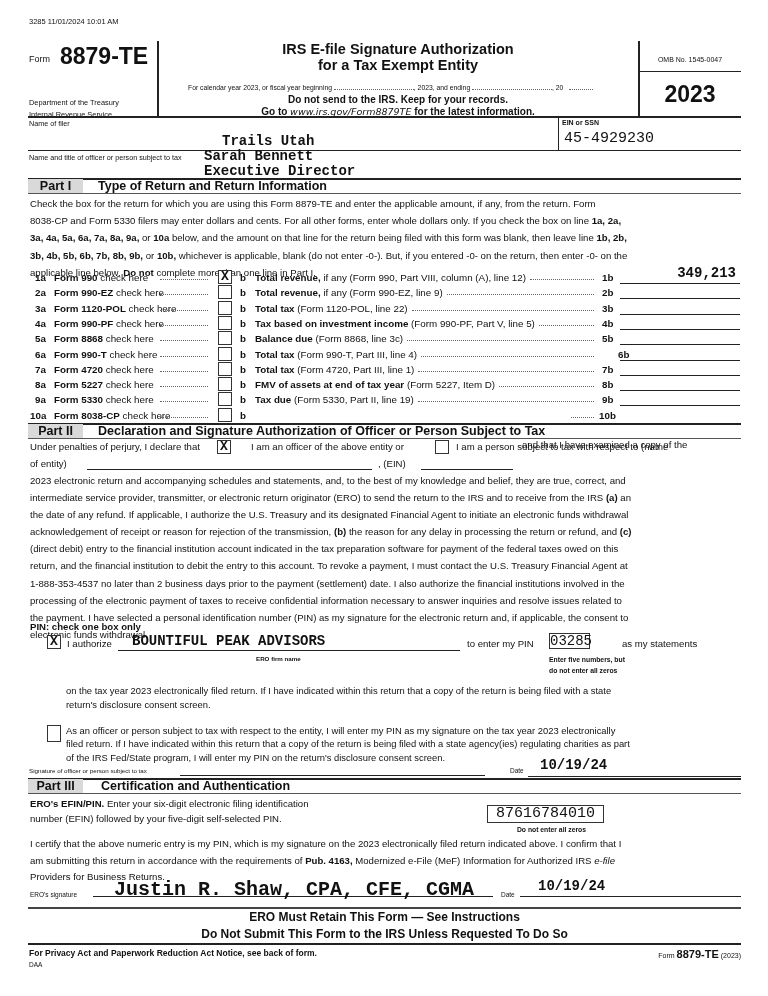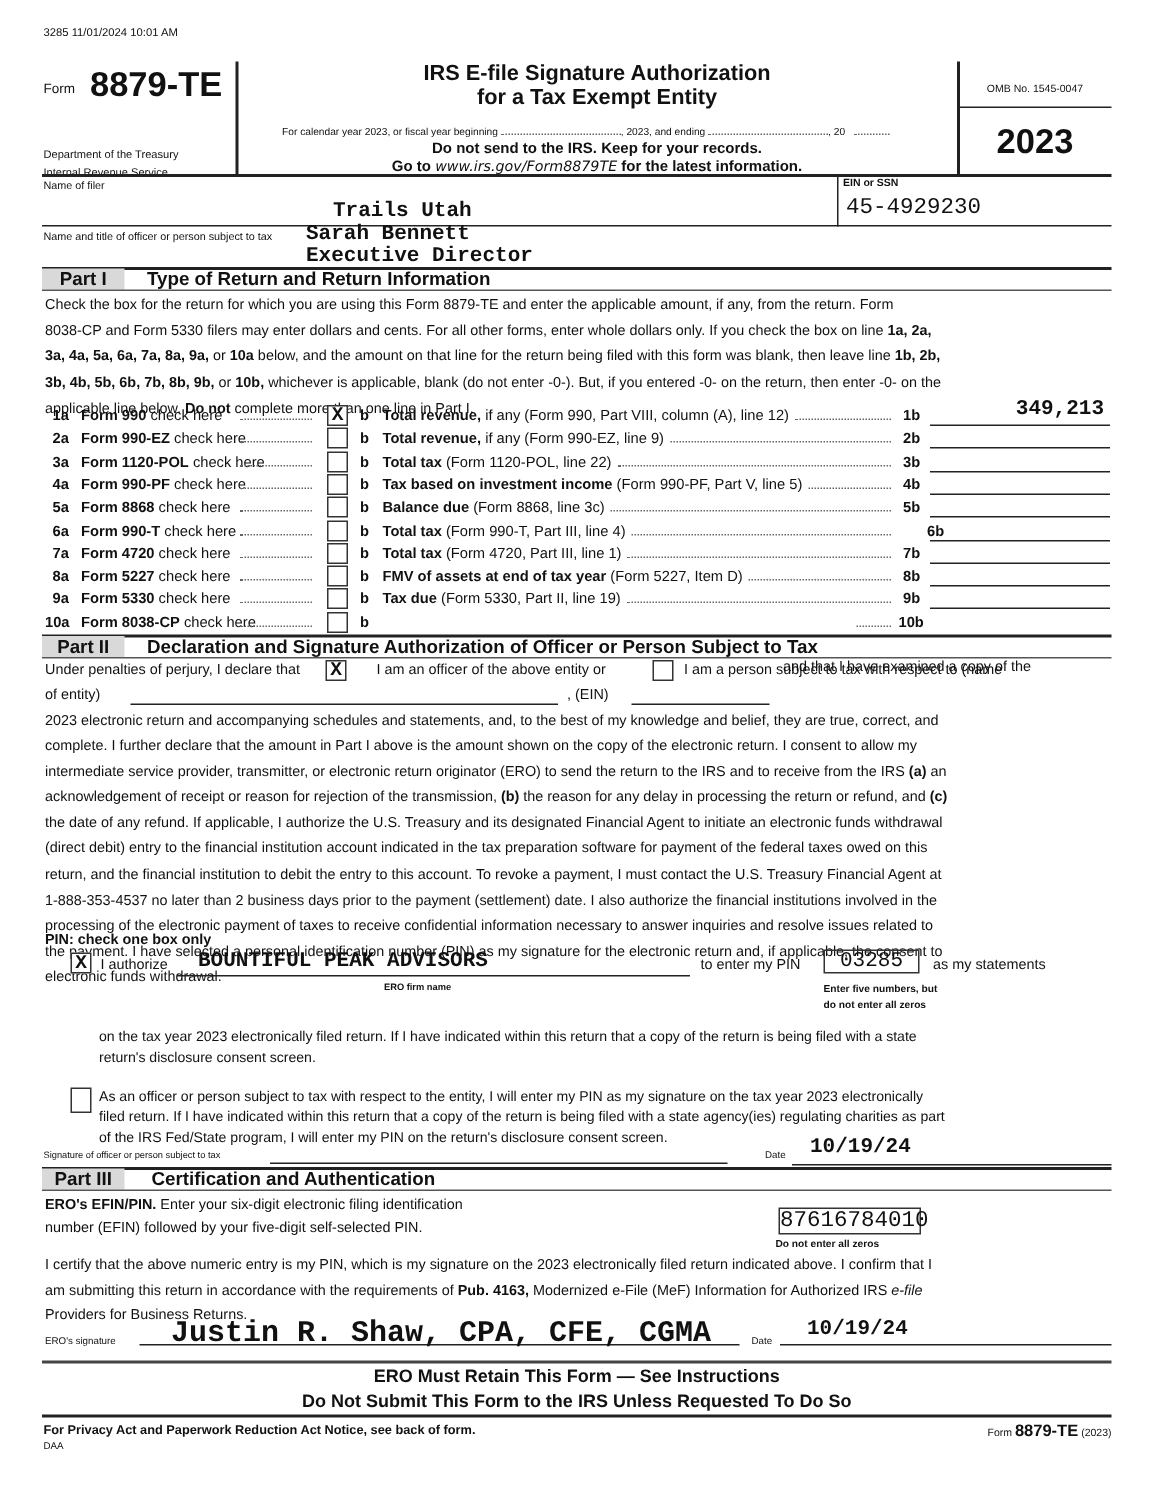--- a/index.html
+++ b/index.html
@@ -212,41 +212,40 @@
 <div class="abs" style="left:456px;top:438px;line-height:17px;font-size:9.6px;">I am a person subject to tax with respect to (name</div>
 
 <div class="abs" style="left:30px;top:455px;line-height:17px;font-size:9.6px;">of entity)</div>
 <div class="ansline" style="left:87px;top:456px;width:285px;"></div>
 <div class="abs" style="left:378px;top:455px;line-height:17px;font-size:9.6px;">, (EIN)</div>
 <div class="ansline" style="left:421px;top:456px;width:92px;"></div>
 <div class="abs" style="left:522px;top:436px;line-height:17px;font-size:9.6px;">and that I have examined a copy of the</div>
 
 <div class="para" style="top:472px;line-height:17.1px;">
   <div>2023 electronic return and accompanying schedules and statements, and, to the best of my knowledge and belief, they are true, correct, and</div>
-  <div>complete. I further declare that the amount in Part I above is the amount shown on the copy of the electronic return. I consent to allow my</div>
   <div>intermediate service provider, transmitter, or electronic return originator (ERO) to send the return to the IRS and to receive from the IRS <b>(a)</b> an</div>
+  <div>the date of any refund. If applicable, I authorize the U.S. Treasury and its designated Financial Agent to initiate an electronic funds withdrawal</div>
   <div>acknowledgement of receipt or reason for rejection of the transmission, <b>(b)</b> the reason for any delay in processing the return or refund, and <b>(c)</b></div>
-  <div>the date of any refund. If applicable, I authorize the U.S. Treasury and its designated Financial Agent to initiate an electronic funds withdrawal</div>
   <div>(direct debit) entry to the financial institution account indicated in the tax preparation software for payment of the federal taxes owed on this</div>
   <div>return, and the financial institution to debit the entry to this account. To revoke a payment, I must contact the U.S. Treasury Financial Agent at</div>
   <div>1-888-353-4537 no later than 2 business days prior to the payment (settlement) date. I also authorize the financial institutions involved in the</div>
   <div>processing of the electronic payment of taxes to receive confidential information necessary to answer inquiries and resolve issues related to</div>
   <div>the payment. I have selected a personal identification number (PIN) as my signature for the electronic return and, if applicable, the consent to</div>
   <div>electronic funds withdrawal.</div>
 </div>
 
 <div class="abs b" style="left:30px;top:621px;font-size:9.6px;">PIN: check one box only</div>
 
 <div class="chk" style="left:47px;top:635px;">X</div>
 <div class="abs" style="left:67px;top:638px;font-size:9.6px;">I authorize</div>
 <div class="ansline" style="left:118px;top:634px;width:342px;height:17px;"></div>
 <div class="abs mono b" style="left:132px;top:633px;font-size:14px;text-align:center;">BOUNTIFUL PEAK ADVISORS</div>
 <div class="abs b" style="left:256px;top:655px;font-size:6.2px;">ERO firm name</div>
 <div class="abs" style="left:467px;top:638px;font-size:9.6px;">to enter my PIN</div>
-<div class="abs mono" style="left:549px;top:633px;width:64px;height:16px;border:1px solid #333;text-align:center;font-size:14px;line-height:14px;">03285</div>
+<div class="abs mono" style="left:549px;top:633px;width:41px;height:16px;border:1px solid #333;text-align:left;font-size:14px;line-height:14px;">03285</div>
 <div class="abs" style="left:622px;top:638px;font-size:9.6px;">as my statements</div>
 <div class="abs b" style="left:549px;top:656px;font-size:6.8px;">Enter five numbers, but</div>
 <div class="abs b" style="left:549px;top:667px;font-size:6.8px;">do not enter all zeros</div>
 
 <div class="abs" style="left:66px;top:684px;width:670px;font-size:9.4px;line-height:13.8px;">
   <div>on the tax year 2023 electronically filed return. If I have indicated within this return that a copy of the return is being filed with a state</div>
   <div>return's disclosure consent screen.</div>
 </div>
 
 <div class="chk" style="left:47px;top:725px;height:17px;"></div>
@@ -265,21 +264,21 @@
 <div class="hr" style="left:28px;top:778px;width:713px;height:1.5px;"></div>
 
 <div class="partlabel" style="left:28px;top:779px;width:55px;height:14px;line-height:13px;">Part III</div>
 <div class="parttitle" style="left:101px;top:780px;line-height:13px;">Certification and Authentication</div>
 <div class="hr" style="left:28px;top:793px;width:713px;height:1px;background:#555;"></div>
 
 <div class="abs" style="left:30px;top:796px;font-size:9.6px;line-height:15px;">
   <div><b>ERO's EFIN/PIN.</b><span> Enter your six-digit electronic filing identification</span></div>
   <div>number (EFIN) followed by your five-digit self-selected PIN.</div>
 </div>
-<div class="abs mono" style="left:519px;top:805px;width:95px;height:18px;border:1px solid #333;text-align:center;font-size:15px;line-height:16px;">87616784010</div>
+<div class="abs mono" style="left:487px;top:805px;width:117px;height:18px;border:1px solid #333;text-align:center;font-size:15px;line-height:16px;">87616784010</div>
 <div class="abs b" style="left:493px;top:826px;width:117px;text-align:center;font-size:6.8px;">Do not enter all zeros</div>
 
 <div class="para" style="top:836px;line-height:16.5px;font-size:9.6px;">
   <div>I certify that the above numeric entry is my PIN, which is my signature on the 2023 electronically filed return indicated above. I confirm that I</div>
   <div>am submitting this return in accordance with the requirements of <b>Pub. 4163,</b> Modernized e-File (MeF) Information for Authorized IRS <i>e-file</i></div>
   <div>Providers for Business Returns.</div>
 </div>
 
 <div class="abs" style="left:30px;top:891px;font-size:6.5px;">ERO's signature</div>
 <div class="ansline" style="left:93px;top:880px;width:400px;height:17px;"></div>

